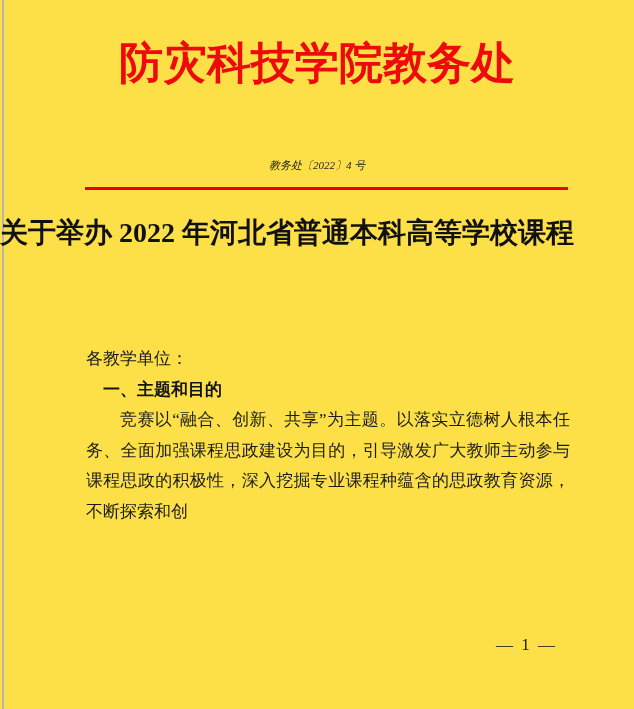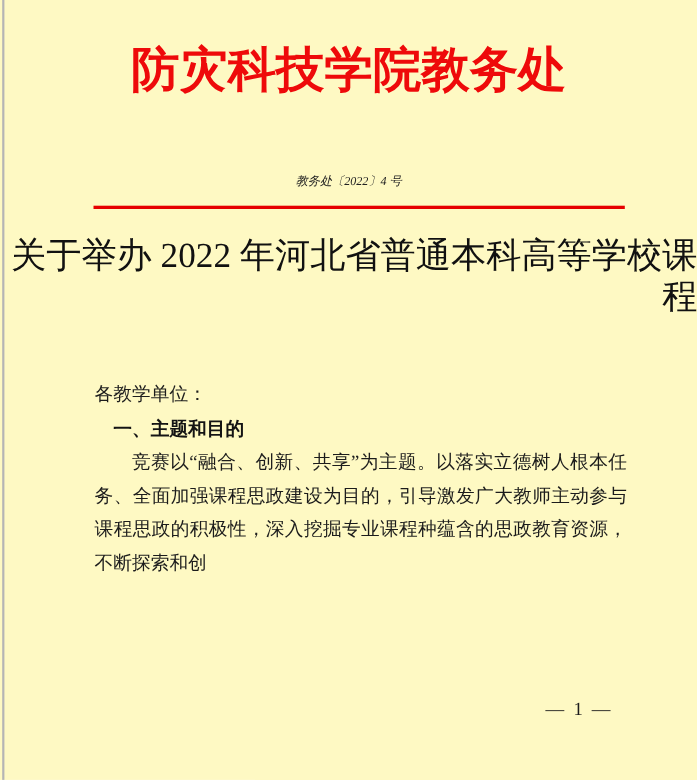--- a/index.html
+++ b/index.html
@@ -4,21 +4,21 @@
 <style>
   html, body {
     margin: 0;
     padding: 0;
     background: #ffffff;
   }
   .page {
     position: relative;
     width: 634px;
     height: 709px;
-    background: #fef9c3;
+    background: #fde047;
     overflow: hidden;
     font-family: "Liberation Serif", "DejaVu Serif", serif;
     color: #1c1c1c;
   }
   .left-edge {
     position: absolute;
     left: 2px;
     top: 0;
     width: 2px;
     height: 709px;
@@ -55,24 +55,24 @@
     width: 483px;
     height: 3px;
     background: var(--rule-red, #e60000);
   }
   .doc-title {
     position: absolute;
     top: 214px;
     left: 0;
     width: 100%;
     margin: 0;
-    text-align: right;
-    font-size: 32px;
+    text-align: left;
+    font-size: 28px;
     line-height: 37px;
-    font-weight: normal;
+    font-weight: bold;
     color: #111111;
   }
   .doc-title .title-line {
     display: block;
   }
   .body-block {
     position: absolute;
     top: 344px;
     left: 86px;
     width: 484px;

